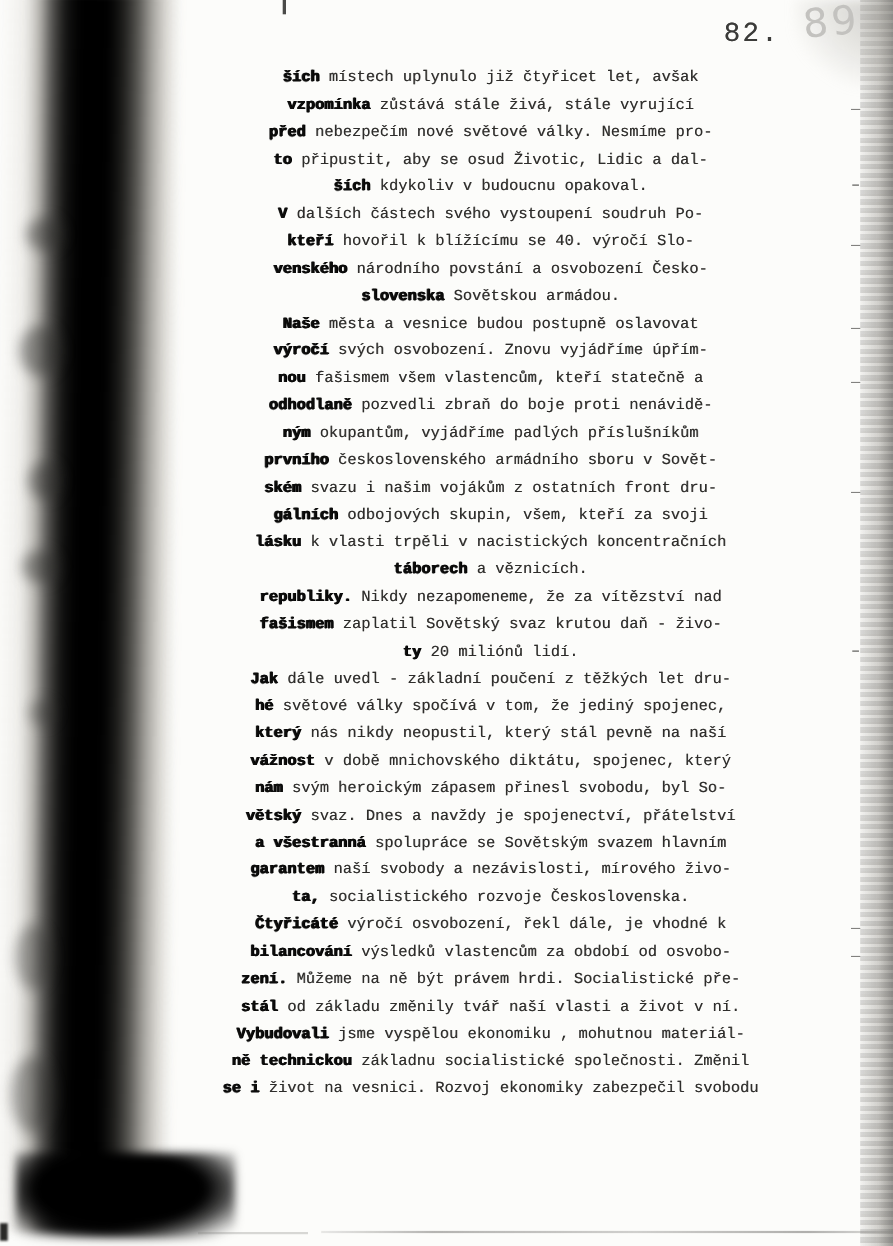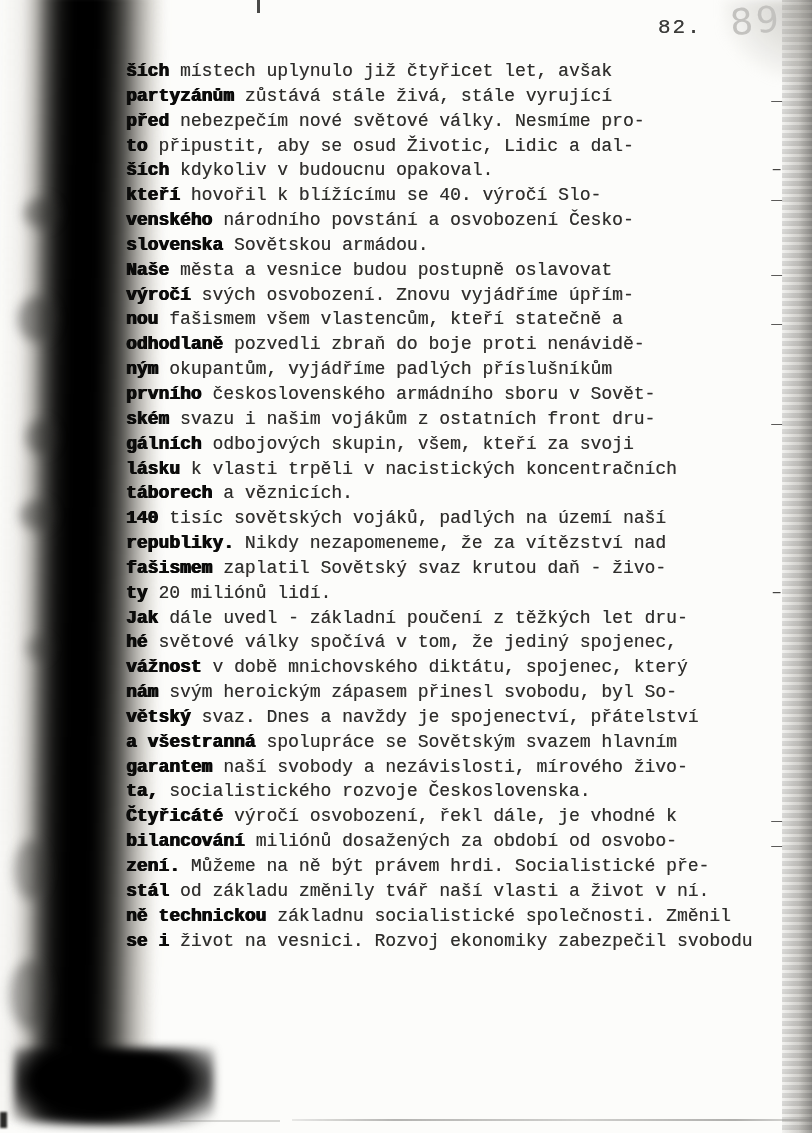--- a/index.html
+++ b/index.html
@@ -49,33 +49,33 @@
     filter:blur(.4px);
   }
   .bottom-line2{
     position:absolute;left:180px;top:1120px;width:100px;height:1.5px;
     background:rgba(130,129,126,.3);filter:blur(.5px);
   }
   .corner-nub{position:absolute;left:0;top:1112px;width:7px;height:16px;background:#2a2a28;filter:blur(1px);}
   .tick-top{position:absolute;left:257px;top:0;width:3px;height:13px;background:#4a4a48;filter:blur(.4px);}
   
   .page-number{
-    position:absolute;left:658px;top:16px;font-size:21px;letter-spacing:2px;
+    position:absolute;left:658px;top:16px;font-size:25px;letter-spacing:2px;
     color:#3b3b39;text-shadow:0 0 .6px rgba(40,40,40,.7);
   }
   .handwritten{
     position:absolute;left:730px;top:0px;
     font-family:"DejaVu Sans",sans-serif;font-size:36px;font-weight:400;
     color:#c3c2bf;letter-spacing:3px;transform:rotate(-5deg);
   }
   
   .text-block{position:absolute;left:126px;top:59px;width:640px;z-index:2;}
   .line{
-    position:relative;white-space:pre;font-size:18px;line-height:24.85px;
-    color:#2e2d2b;text-shadow:.35px 0 0 rgba(45,44,42,.55);
+    position:relative;white-space:pre;font-size:14px;line-height:24.85px;
+    color:#2e2d2b;text-shadow:.35px 0 0 rgba(45,44,42,.55);text-align:center;
   }
   .heavy{
     font-weight:bold;color:#0c0c0b;
     text-shadow:.7px 0 0 #000,-.5px 0 0 rgba(0,0,0,.65),0 .4px 0 rgba(0,0,0,.5);
   }
   .mark{position:absolute;right:-16px;bottom:1px;color:#454442;text-shadow:none;}
 </style>
 </head>
 <body>
 
@@ -95,50 +95,52 @@
   <div class="bottom-line"></div>
   <div class="bottom-line2"></div>
   <div class="corner-nub"></div>
   <div class="tick-top"></div>
 
   <div class="page-number">82.</div>
   <div class="handwritten">89</div>
 
   <div class="text-block">
       <div class="line"><span class="heavy">ších</span><span> místech uplynulo již čtyřicet let, avšak</span></div>
-      <div class="line"><span class="heavy">partyzánům</span><span> zůstává stále živá, stále vyrující</span><span class="mark">_</span></div>
+      <div class="line"><span class="heavy">vzpomínka</span><span> zůstává stále živá, stále vyrující</span><span class="mark">_</span></div>
       <div class="line"><span class="heavy">před</span><span> nebezpečím nové světové války. Nesmíme pro-</span></div>
       <div class="line"><span class="heavy">to</span><span> připustit, aby se osud Životic, Lidic a dal-</span></div>
       <div class="line"><span class="heavy">ších</span><span> kdykoliv v budoucnu opakoval.</span><span class="mark">–</span></div>
+      <div class="line"><span class="heavy">V</span><span> dalších částech svého vystoupení soudruh Po-</span></div>
       <div class="line"><span class="heavy">kteří</span><span> hovořil k blížícímu se 40. výročí Slo-</span><span class="mark">_</span></div>
       <div class="line"><span class="heavy">venského</span><span> národního povstání a osvobození Česko-</span></div>
       <div class="line"><span class="heavy">slovenska</span><span> Sovětskou armádou.</span></div>
       <div class="line"><span class="heavy">Naše</span><span> města a vesnice budou postupně oslavovat</span><span class="mark">_</span></div>
       <div class="line"><span class="heavy">výročí</span><span> svých osvobození. Znovu vyjádříme úpřím-</span></div>
       <div class="line"><span class="heavy">nou</span><span> fašismem všem vlastencům, kteří statečně a</span><span class="mark">_</span></div>
       <div class="line"><span class="heavy">odhodlaně</span><span> pozvedli zbraň do boje proti nenávidě-</span></div>
       <div class="line"><span class="heavy">ným</span><span> okupantům, vyjádříme padlých příslušníkům</span></div>
       <div class="line"><span class="heavy">prvního</span><span> československého armádního sboru v Sovět-</span></div>
       <div class="line"><span class="heavy">ském</span><span> svazu i našim vojákům z ostatních front dru-</span><span class="mark">_</span></div>
       <div class="line"><span class="heavy">gálních</span><span> odbojových skupin, všem, kteří za svoji</span></div>
       <div class="line"><span class="heavy">lásku</span><span> k vlasti trpěli v nacistických koncentračních</span></div>
       <div class="line"><span class="heavy">táborech</span><span> a věznicích.</span></div>
-      <div class="line"><span class="heavy">140</span><span> tisíc sovětských vojáků, padlých na území naší</span></div>
       <div class="line"><span class="heavy">republiky.</span><span> Nikdy nezapomeneme, že za vítězství nad</span></div>
       <div class="line"><span class="heavy">fašismem</span><span> zaplatil Sovětský svaz krutou daň - živo-</span></div>
       <div class="line"><span class="heavy">ty</span><span> 20 miliónů lidí.</span><span class="mark">–</span></div>
       <div class="line"><span class="heavy">Jak</span><span> dále uvedl - základní poučení z těžkých let dru-</span></div>
       <div class="line"><span class="heavy">hé</span><span> světové války spočívá v tom, že jediný spojenec,</span></div>
+      <div class="line"><span class="heavy">který</span><span> nás nikdy neopustil, který stál pevně na naší</span></div>
       <div class="line"><span class="heavy">vážnost</span><span> v době mnichovského diktátu, spojenec, který</span></div>
       <div class="line"><span class="heavy">nám</span><span> svým heroickým zápasem přinesl svobodu, byl So-</span></div>
       <div class="line"><span class="heavy">větský</span><span> svaz. Dnes a navždy je spojenectví, přátelství</span></div>
       <div class="line"><span class="heavy">a všestranná</span><span> spolupráce se Sovětským svazem hlavním</span></div>
       <div class="line"><span class="heavy">garantem</span><span> naší svobody a nezávislosti, mírového živo-</span></div>
       <div class="line"><span class="heavy">ta,</span><span> socialistického rozvoje Československa.</span></div>
       <div class="line"><span class="heavy">Čtyřicáté</span><span> výročí osvobození, řekl dále, je vhodné k</span><span class="mark">_</span></div>
-      <div class="line"><span class="heavy">bilancování</span><span> miliónů dosažených za období od osvobo-</span><span class="mark">_</span></div>
+      <div class="line"><span class="heavy">bilancování</span><span> výsledků vlastencům za období od osvobo-</span><span class="mark">_</span></div>
       <div class="line"><span class="heavy">zení.</span><span> Můžeme na ně být právem hrdi. Socialistické pře-</span></div>
       <div class="line"><span class="heavy">stál</span><span> od základu změnily tvář naší vlasti a život v ní.</span></div>
+      <div class="line"><span class="heavy">Vybudovali</span><span> jsme vyspělou ekonomiku , mohutnou materiál-</span></div>
       <div class="line"><span class="heavy">ně technickou</span><span> základnu socialistické společnosti. Změnil</span></div>
       <div class="line"><span class="heavy">se i</span><span> život na vesnici. Rozvoj ekonomiky zabezpečil svobodu</span></div>
     </div>
 
 </div>
 
 </body></html>

